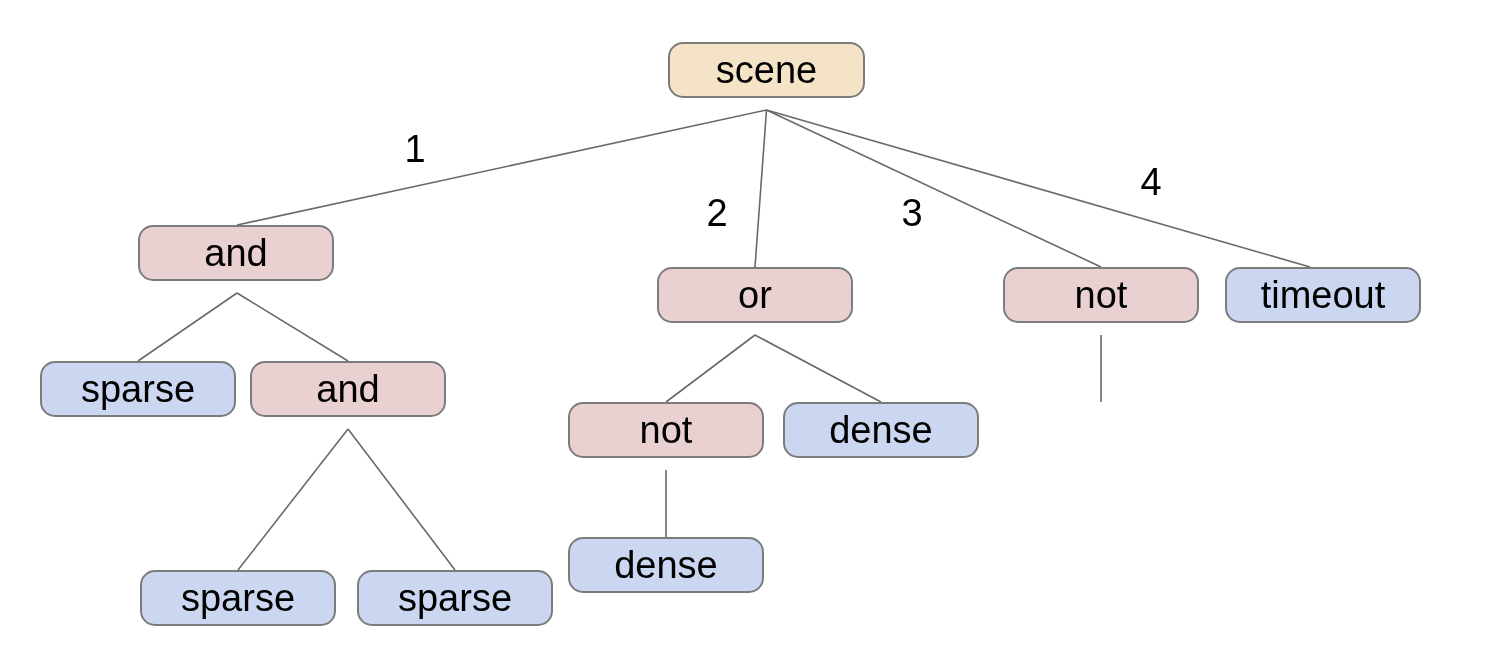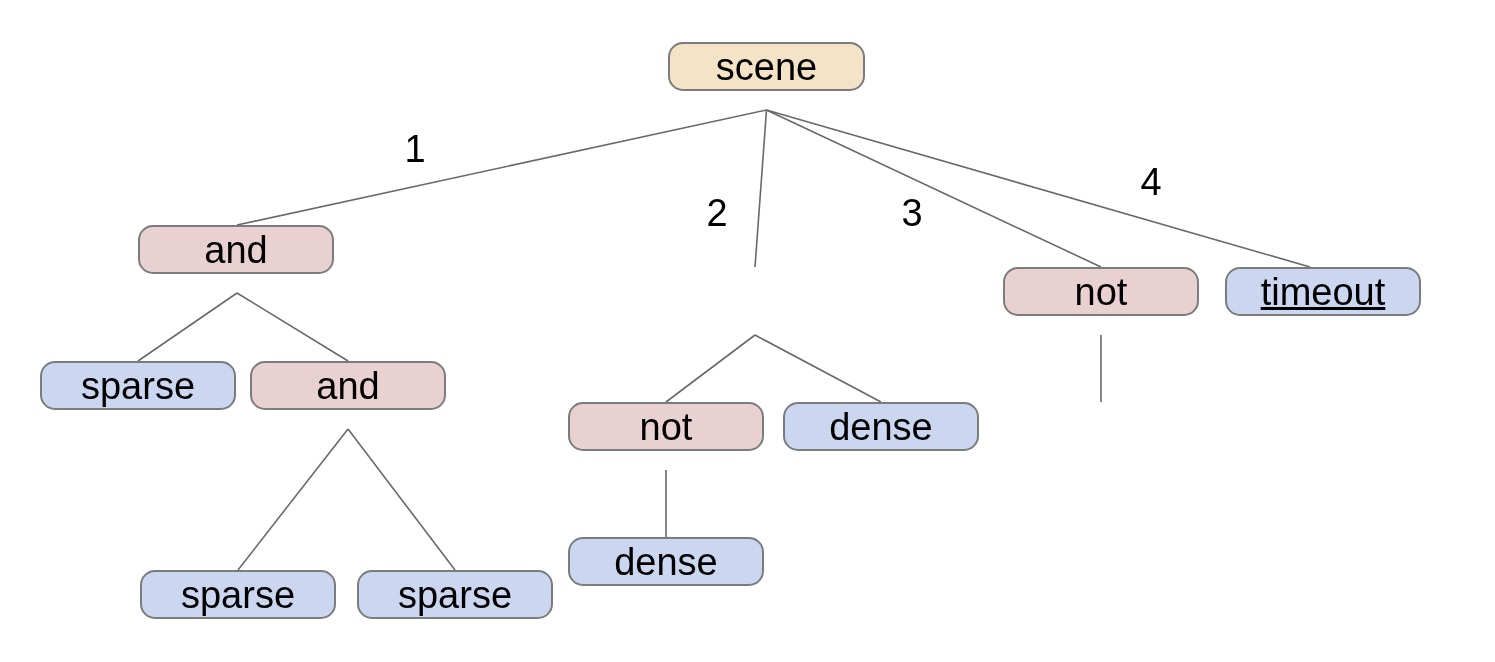--- a/index.html
+++ b/index.html
@@ -21,41 +21,41 @@
     width: 1495px;
     height: 662px;
   }
   svg.edges line {
     stroke: var(--edge-line, #696969);
     stroke-width: 1.6;
   }
   .node {
     position: absolute;
     width: 196px;
-    height: 49px;
+    height: 56px;
     box-sizing: border-box;
     border: 2px solid var(--node-border, #7c7c7c);
     border-radius: 15px;
     display: flex;
     align-items: center;
     justify-content: center;
     font-size: 38px;
     color: var(--node-text, #000000);
     line-height: 1;
   }
   .node.root     { background: var(--root-fill, #f4e3c6); }
   .node.operator { background: var(--operator-fill, #ead1d1); }
   .node.leaf     { background: var(--leaf-fill, #cbd7f0); }
 
   
   .n-scene   { left: 668px;  top: 42px;  width: 197px; }
   .n-and1    { left: 138px;  top: 225px; }
   .n-or1     { left: 657px;  top: 267px; }
   .n-not1    { left: 1003px; top: 267px; }
-  .n-timeout { left: 1225px; top: 267px; text-decoration: underline; }
+  .n-timeout { left: 1225px; top: 267px; }
   .n-sparse1 { left: 40px;   top: 361px; }
   .n-and2    { left: 250px;  top: 361px; }
   .n-not2    { left: 568px;  top: 402px; }
   .n-dense1  { left: 783px;  top: 402px; }
   .n-see     { left: 1003px; top: 402px; }
   .n-sparse2 { left: 140px;  top: 570px; }
   .n-sparse3 { left: 357px;  top: 570px; }
   .n-dense2  { left: 568px;  top: 537px; }
 
   .edge-label {
@@ -90,20 +90,21 @@
     <line x1="1101" y1="335" x2="1101" y2="402"></line>
   </svg>
 
   <div class="edge-label el-1">1</div>
   <div class="edge-label el-2">2</div>
   <div class="edge-label el-3">3</div>
   <div class="edge-label el-4">4</div>
 
   <div class="node root n-scene">scene</div>
   <div class="node operator n-and1">and</div>
+  <div class="node operator n-or1">or</div>
   <div class="node operator n-not1">not</div>
   <div class="node leaf n-timeout">timeout</div>
   <div class="node leaf n-sparse1">sparse</div>
   <div class="node operator n-and2">and</div>
   <div class="node operator n-not2">not</div>
   <div class="node leaf n-dense1">dense</div>
   <div class="node leaf n-sparse2">sparse</div>
   <div class="node leaf n-sparse3">sparse</div>
   <div class="node leaf n-dense2">dense</div>
 

